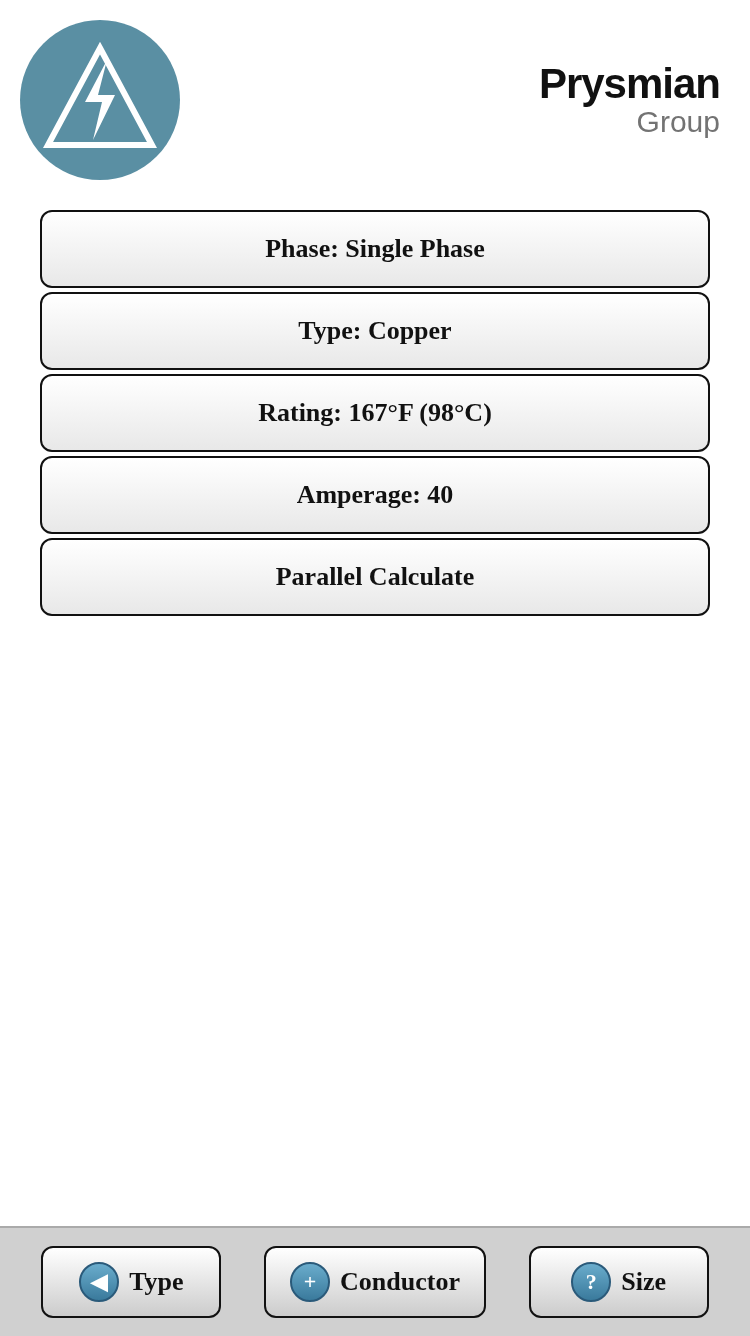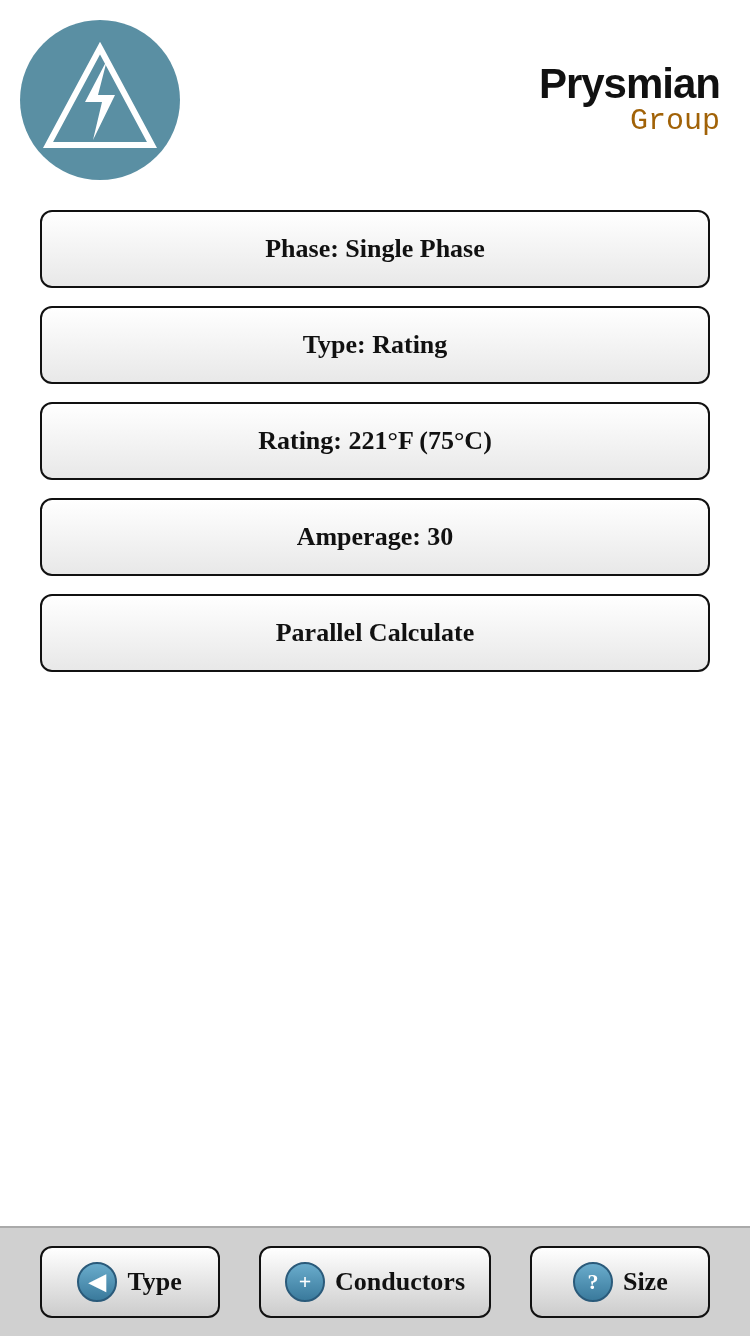--- a/index.html
+++ b/index.html
@@ -49,31 +49,31 @@
       font-size: 42px;
       font-weight: bold;
       color: #111111;
       font-family: Arial, sans-serif;
       letter-spacing: -1px;
       line-height: 1;
     }
 
     .brand-group {
       font-size: 30px;
-      color: #a16207;
-      font-family: Liberation Mono, monospace;
+      color: #737373;
+      font-family: Liberation Sans, sans-serif;
       line-height: 1.1;
     }
 
     
     .main-content {
       padding: 20px 40px 10px 40px;
       display: flex;
       flex-direction: column;
-      gap: 18px;
+      gap: 4px;
     }
 
     .option-button {
       width: 100%;
       padding: 22px 20px;
       border: 2.5px solid #111111;
       border-radius: 12px;
       background: linear-gradient(to bottom, #ffffff 0%, #e8e8e8 100%);
       font-size: 26px;
       font-weight: bold;
@@ -143,32 +143,32 @@
     </svg>
   </div>
   <div class="brand-name">
     <div class="brand-prysmian">Prysmian</div>
     <div class="brand-group">Group</div>
   </div>
 </div>
 
 <div class="main-content">
   <button class="option-button">Phase: Single Phase</button>
-  <button class="option-button">Type: Rating</button>
-  <button class="option-button">Rating: 221°F (75°C)</button>
-  <button class="option-button">Amperage: 30</button>
+  <button class="option-button">Type: Copper</button>
+  <button class="option-button">Rating: 167°F (98°C)</button>
+  <button class="option-button">Amperage: 40</button>
   <button class="option-button">Parallel Calculate</button>
 </div>
 
 <div class="bottom-toolbar">
   <button class="toolbar-button">
     <div class="toolbar-icon">◀</div>
     <span>Type</span>
   </button>
   <button class="toolbar-button">
     <div class="toolbar-icon">+</div>
-    <span>Conductors</span>
+    <span>Conductor</span>
   </button>
   <button class="toolbar-button">
     <div class="toolbar-icon">?</div>
     <span>Size</span>
   </button>
 </div>
 
 </body></html>

